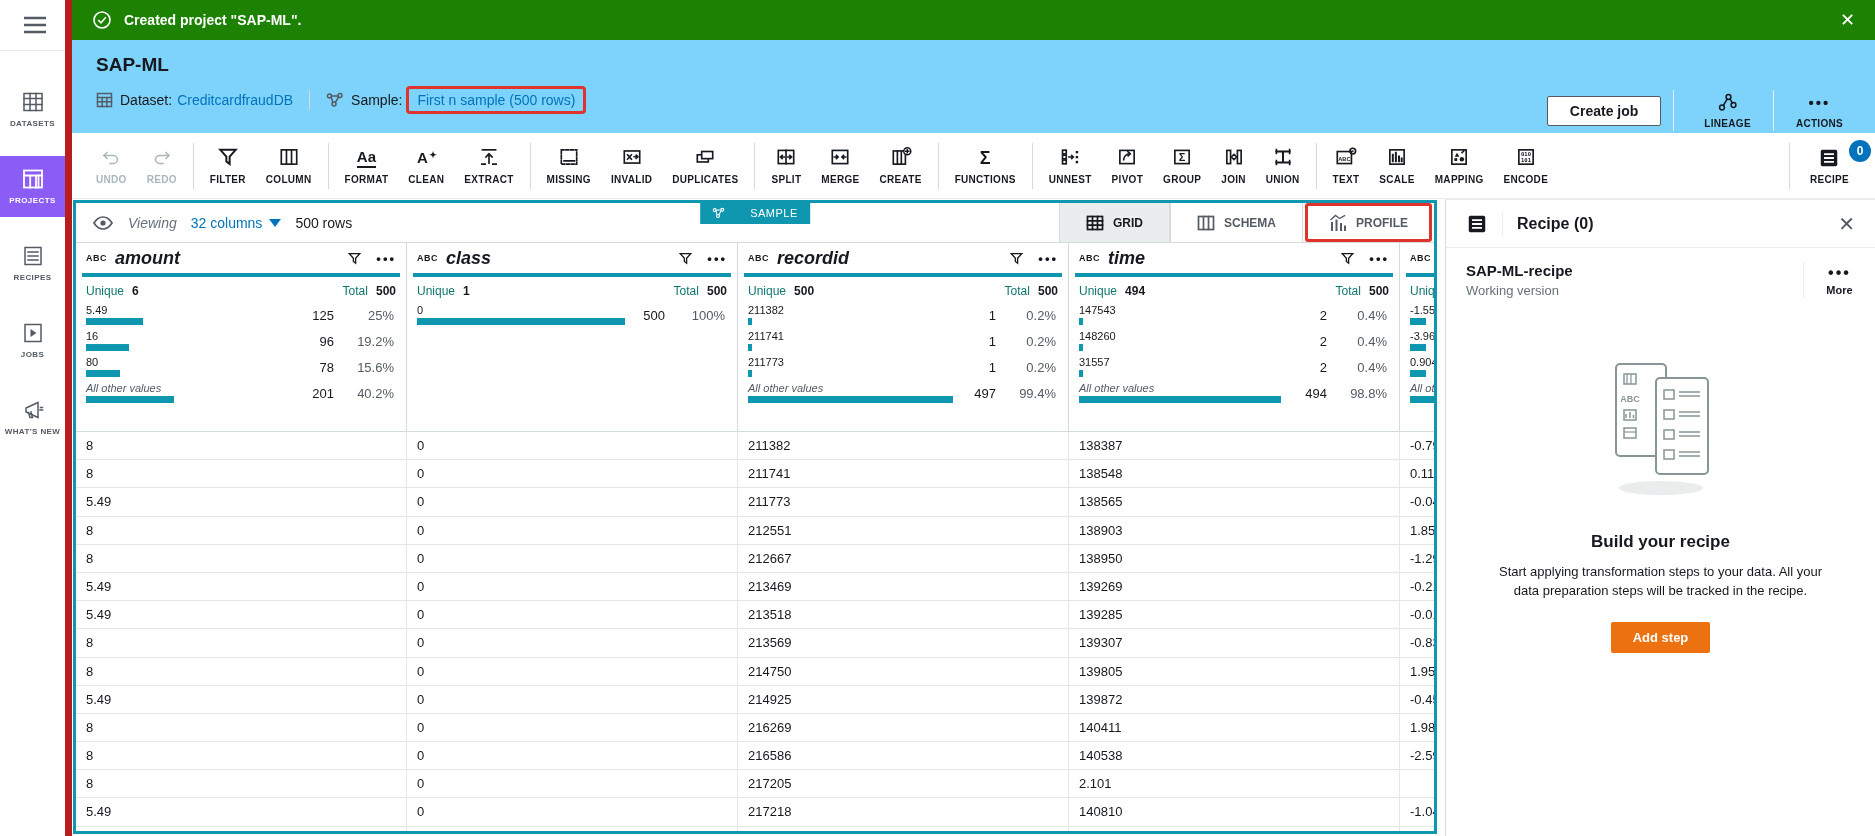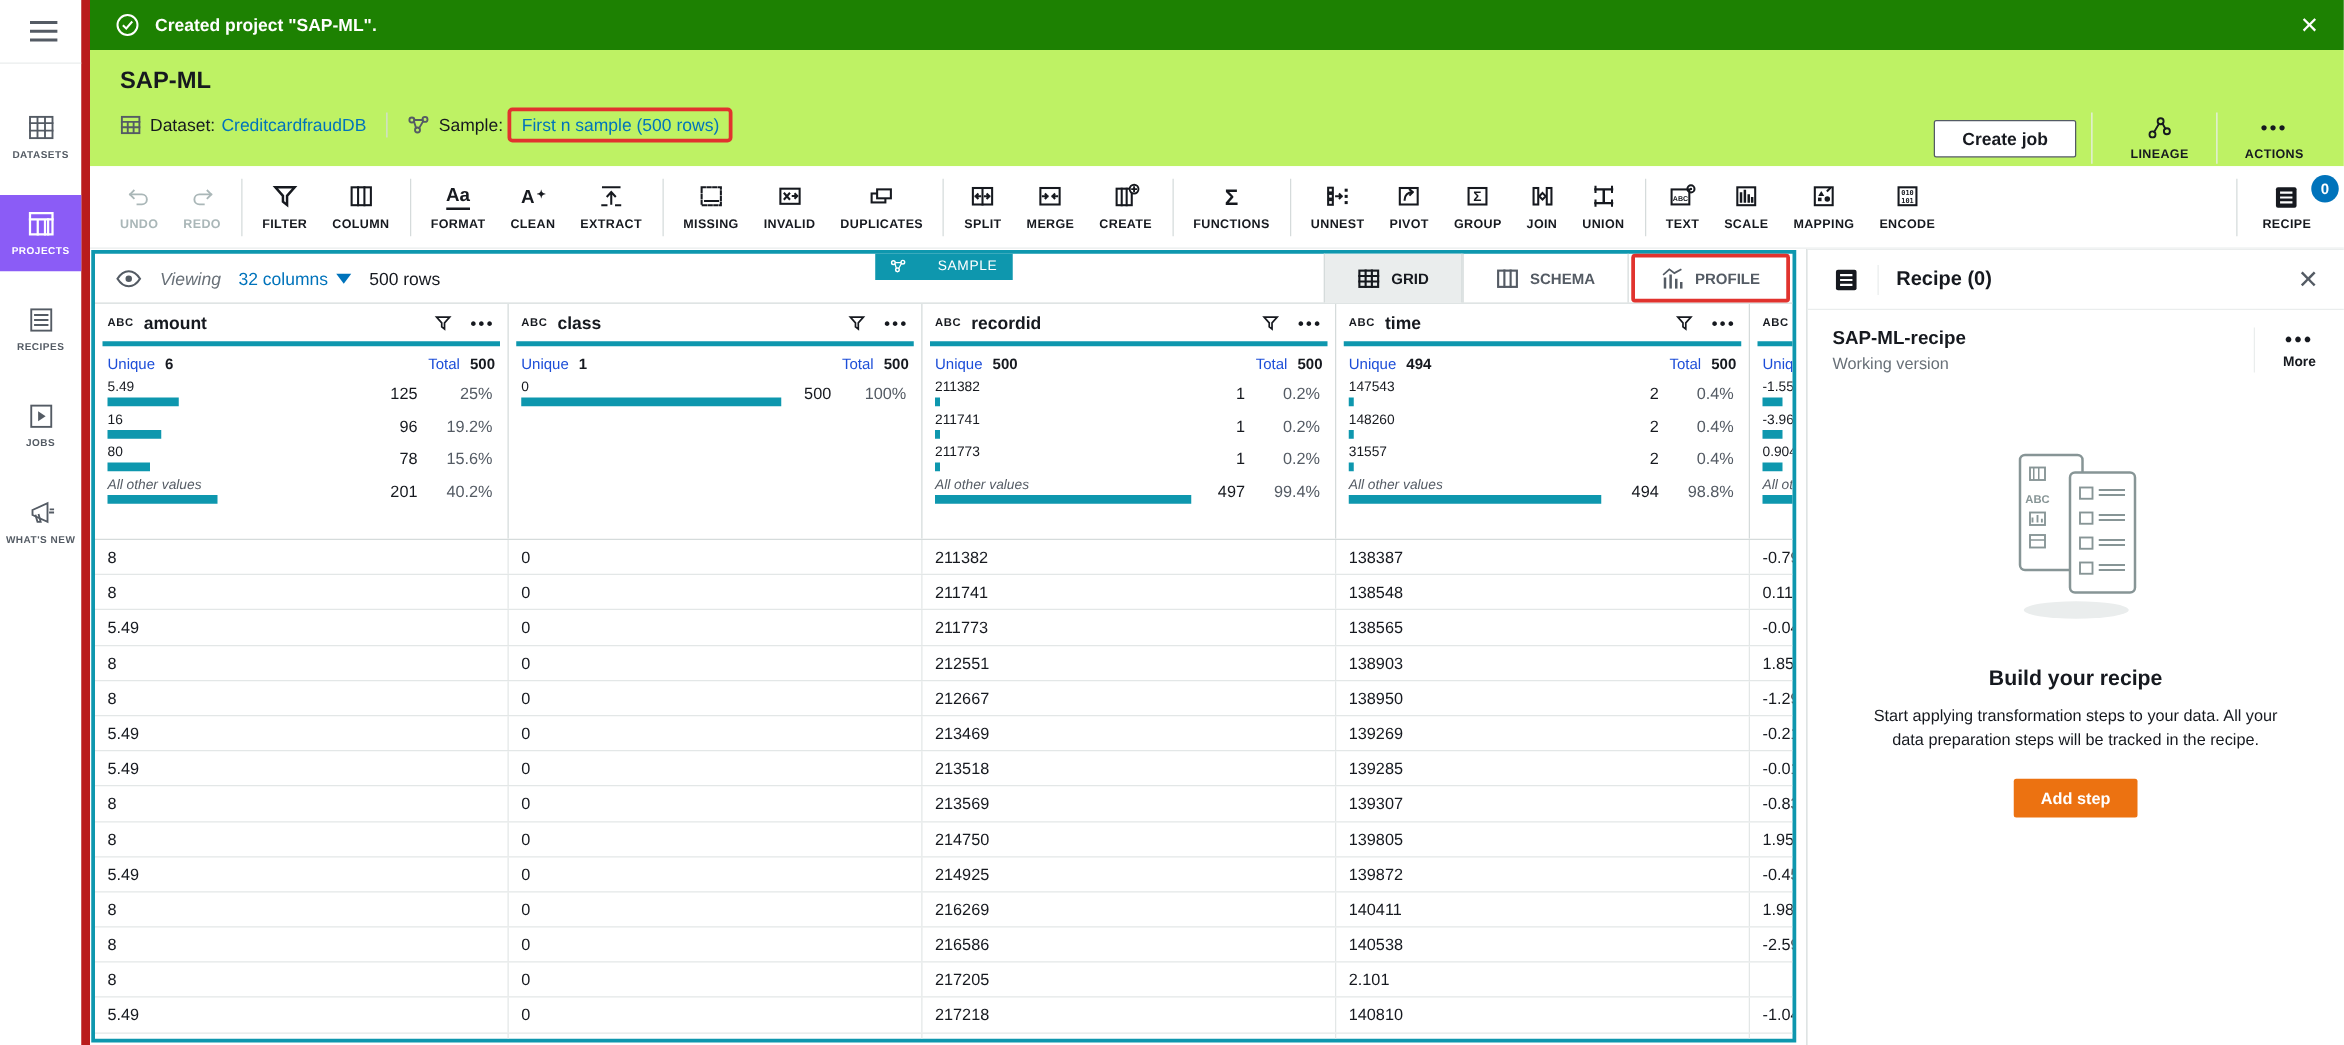--- a/index.html
+++ b/index.html
@@ -21,21 +21,21 @@
   .side-item .lbl { font-size:8px; font-weight:bold; letter-spacing:.4px; white-space:nowrap; }
   .side-item.active { background:#8b5cf6; color:#fff; }
 
   
   .banner { position:absolute; left:72px; top:0; width:1803px; height:40px; background:#1d8102; color:#fff;
     display:flex; align-items:center; padding:0 20px; gap:12px; z-index:4; }
   .banner .msg { font-size:14px; font-weight:bold; }
   .banner .close { margin-left:auto; font-size:18px; cursor:pointer; line-height:1; }
 
   
-  .pagehead { position:absolute; left:72px; top:40px; width:1803px; height:93px; background:#bef264; }
+  .pagehead { position:absolute; left:72px; top:40px; width:1803px; height:93px; background:#7dd3fc; }
   .pagehead h1 { margin:14px 0 0 24px; font-size:19px; font-weight:bold; }
   .meta-row { display:flex; align-items:center; margin:10px 0 0 24px; font-size:14px; color:#16191f; }
   .meta-row .ic { color:#545b64; margin-right:7px; }
   .meta-row a { color:#0073bb; text-decoration:none; margin-left:5px; cursor:pointer; }
   .meta-div { border-left:1px solid #d5dbdb; height:20px; margin:0 16px; }
   .redbox { border:3px solid #e1332e; border-radius:4px; padding:3px 8px; margin-left:4px; }
   .head-right { position:absolute; right:14px; top:50px; display:flex; align-items:stretch; }
   .createjob { border:1px solid #545b64; border-radius:2px; background:#fff; font-family:inherit;
     font-size:14px; font-weight:bold; color:#16191f; padding:6px 22px; cursor:pointer; align-self:center; }
   .head-tool { display:flex; flex-direction:column; align-items:center; gap:4px; padding:2px 18px; cursor:pointer; color:#16191f; }
@@ -75,27 +75,27 @@
   .gtabs { margin-left:auto; display:flex; align-items:stretch;text-align:center; }
   .gtab { position:relative; display:flex; align-items:center; gap:9px; padding:0 26px; cursor:pointer;
     font-size:12px; font-weight:bold; color:#545b64; border-left:1px solid #d5dbdb; }
   .gtab.active { background:#eaeded; color:#16191f; border-right:1px solid #d5dbdb; }
   .gtab .redring { position:absolute; inset:0px 2px; border:3px solid #e1332e; border-radius:3px; pointer-events:none; }
 
   .gcols { display:flex; height:189px; border-bottom:1px solid #d5dbdb; overflow:hidden; }
   .gcol { width:331px; flex:none; border-right:1px solid #d5dbdb; overflow:hidden; }
   .gcol-head { height:30px; display:flex; align-items:center; padding:0 10px; gap:8px; }
   .ctype { font-size:9px; font-weight:bold; letter-spacing:.5px; color:#16191f; }
-  .cname { font-size:14px; font-weight:bold; }
+  .cname { font-size:18px; font-weight:bold;font-style:italic; }
   .chead-icons { margin-left:auto; display:flex; align-items:center; gap:14px; color:#16191f; }
   .dots { font-size:13px; font-weight:bold; letter-spacing:2px; cursor:pointer; }
   .cunder { height:4px; background:#0e97ae; margin:0 6px; }
   .cstats { padding:5px 10px 0; }
   .stat-top { display:flex; align-items:center; font-size:12px; margin:2px 0 4px; }
-  .stat-top .k { color:#1d4ed8; margin-right:8px; }
+  .stat-top .k { color:#0f766e; margin-right:8px; }
   .stat-top .v { font-weight:bold; }
   .stat-top .right { margin-left:auto; display:flex; align-items:center; }
   .vrow { position:relative; height:26px; padding-top:2px; }
   .vlab { font-size:11px; line-height:12px; white-space:nowrap; }
   .vlab.other { font-style:italic; color:#545b64; }
   .vbar { height:7px; background:#0e97ae; margin-top:2px; }
   .vcount { position:absolute; right:62px; top:50%; transform:translateY(-50%); font-size:13px; }
   .vpct { position:absolute; right:2px; top:50%; transform:translateY(-50%); font-size:13px; color:#545b64; }
 
   .grows { height:399px; overflow:hidden; }

